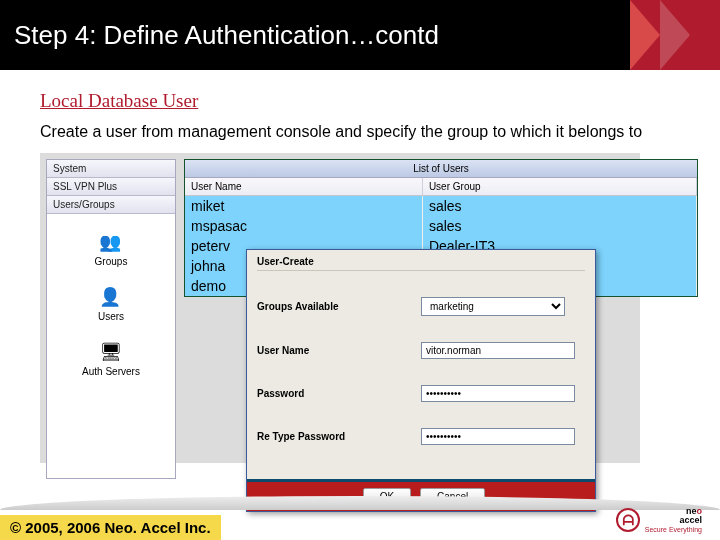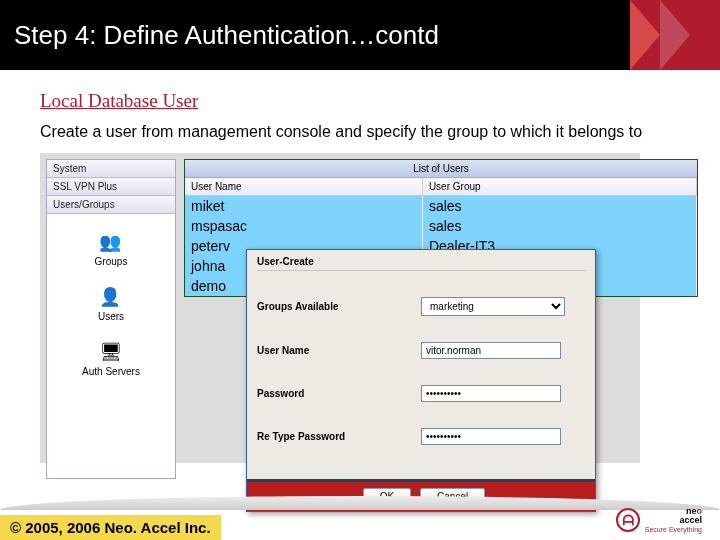--- a/index.html
+++ b/index.html
@@ -152,21 +152,21 @@
     border-bottom: 1px solid #c9c6bb;
     padding-bottom: 3px; margin-bottom: 4px;
   }
   .row { display: flex; align-items: center; margin: 26px 0; gap: 44px; }
   .row .lab { width: 120px; font-size: 10px; font-weight: bold; }
   .inp {
     border: 1px solid #7a8aa0;
     background: #fff;
     font-size: 10px;
     padding: 2px 4px;
-    width: 140px;
+    width: 154px;
     font-family: Tahoma, sans-serif;
   }
   .sel { width: 144px; }
   .dlg-btns {
     background: #b91c1c;
     border-top: 3px solid #0c4a6e;
     padding: 6px; text-align: center;
   }
   .btn {
     display: inline-block;

